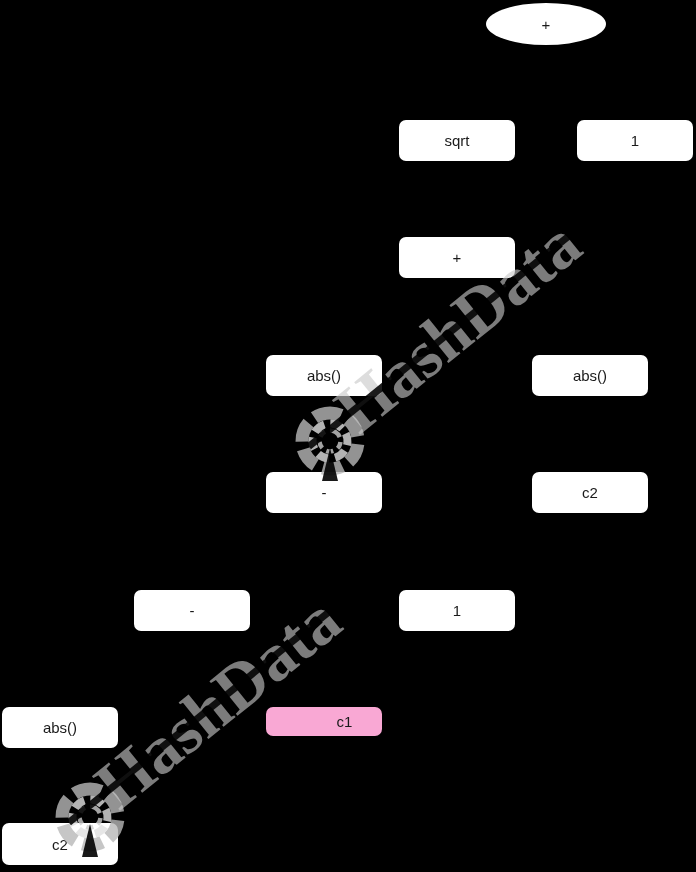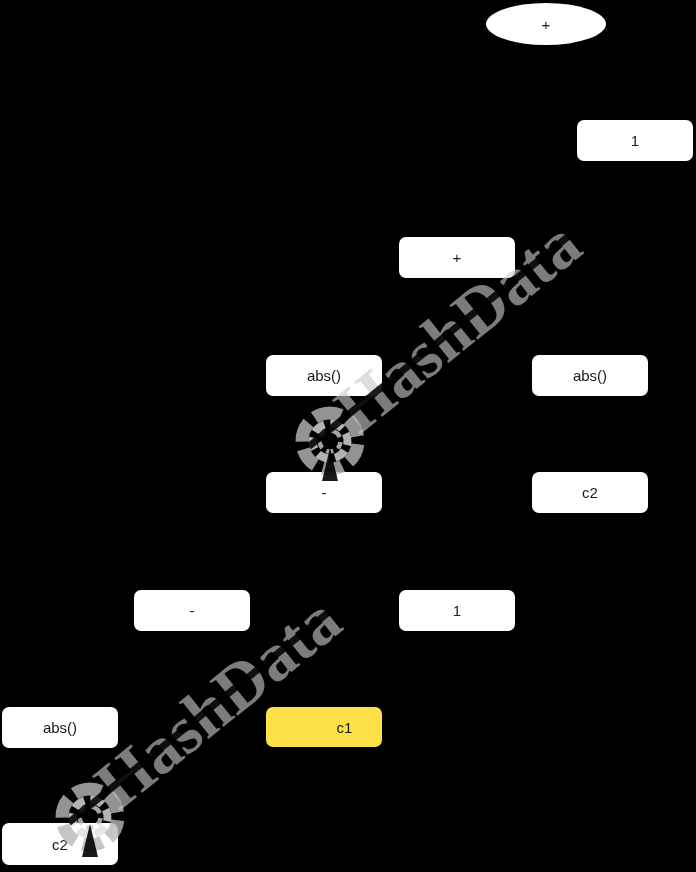--- a/index.html
+++ b/index.html
@@ -65,30 +65,31 @@
       <line x1="324" y1="396" x2="324" y2="472" stroke="#000000" stroke-width="1.5"></line>
       <line x1="590" y1="396" x2="590" y2="472" stroke="#000000" stroke-width="1.5"></line>
       <line x1="324" y1="513" x2="192" y2="590" stroke="#000000" stroke-width="1.5"></line>
       <line x1="324" y1="513" x2="457" y2="590" stroke="#000000" stroke-width="1.5"></line>
       <line x1="192" y1="631" x2="60" y2="707" stroke="#000000" stroke-width="1.5"></line>
       <line x1="192" y1="631" x2="324" y2="707" stroke="#000000" stroke-width="1.5"></line>
       <line x1="60" y1="748" x2="60" y2="823" stroke="#000000" stroke-width="1.5"></line>
     </svg>
   <div id="nodes-layer">
       <div class="node ellipse" style="left: 486px; top: 3px; width: 120px; height: 42px; background: rgb(255, 255, 255); color: rgb(26, 26, 26);">+</div>
+      <div class="node" style="left: 399px; top: 120px; width: 116px; height: 41px; background: rgb(255, 255, 255); color: rgb(26, 26, 26);">sqrt</div>
       <div class="node" style="left: 577px; top: 120px; width: 116px; height: 41px; background: rgb(255, 255, 255); color: rgb(26, 26, 26);">1</div>
       <div class="node" style="left: 399px; top: 237px; width: 116px; height: 41px; background: rgb(255, 255, 255); color: rgb(26, 26, 26);">+</div>
       <div class="node" style="left: 266px; top: 355px; width: 116px; height: 41px; background: rgb(255, 255, 255); color: rgb(26, 26, 26);">abs()</div>
       <div class="node" style="left: 532px; top: 355px; width: 116px; height: 41px; background: rgb(255, 255, 255); color: rgb(26, 26, 26);">abs()</div>
       <div class="node" style="left: 266px; top: 472px; width: 116px; height: 41px; background: rgb(255, 255, 255); color: rgb(26, 26, 26);">-</div>
       <div class="node" style="left: 532px; top: 472px; width: 116px; height: 41px; background: rgb(255, 255, 255); color: rgb(26, 26, 26);">c2</div>
       <div class="node" style="left: 134px; top: 590px; width: 116px; height: 41px; background: rgb(255, 255, 255); color: rgb(26, 26, 26);">-</div>
       <div class="node" style="left: 399px; top: 590px; width: 116px; height: 41px; background: rgb(255, 255, 255); color: rgb(26, 26, 26);">1</div>
       <div class="node" style="left: 2px; top: 707px; width: 116px; height: 41px; background: rgb(255, 255, 255); color: rgb(26, 26, 26);">abs()</div>
-      <div class="node" style="left: 266px; top: 707px; width: 116px; height: 40px; background: #fde047; color: rgb(26, 26, 26); padding-left: 41px;">c1</div>
+      <div class="node" style="left: 266px; top: 707px; width: 116px; height: 29px; background: #f9a8d4; color: rgb(26, 26, 26); padding-left: 41px;">c1</div>
       <div class="node" style="left: 2px; top: 823px; width: 116px; height: 42px; background: rgb(255, 255, 255); color: rgb(26, 26, 26);">c2</div>
     </div>
   <svg id="watermark-layer" width="696" height="872">
       <g transform="translate(330,441)">
         <g>
           <circle r="28" fill="none" stroke="#b8b8b8" stroke-width="13" stroke-dasharray="20 8" stroke-opacity="0.8" transform="rotate(-108)"></circle>
           <circle r="17.5" fill="none" stroke="#e0e0e0" stroke-width="8" stroke-dasharray="12 6" stroke-opacity="0.8" transform="rotate(-85)"></circle>
           <circle r="10.5" fill="none" stroke="#cccccc" stroke-width="4.5" stroke-dasharray="7 5" stroke-opacity="0.8" transform="rotate(-60)"></circle>
           <path d="M0,7 L-8,40 L8,40 Z" fill="#000000" fill-opacity="0.9"></path>
         </g>

